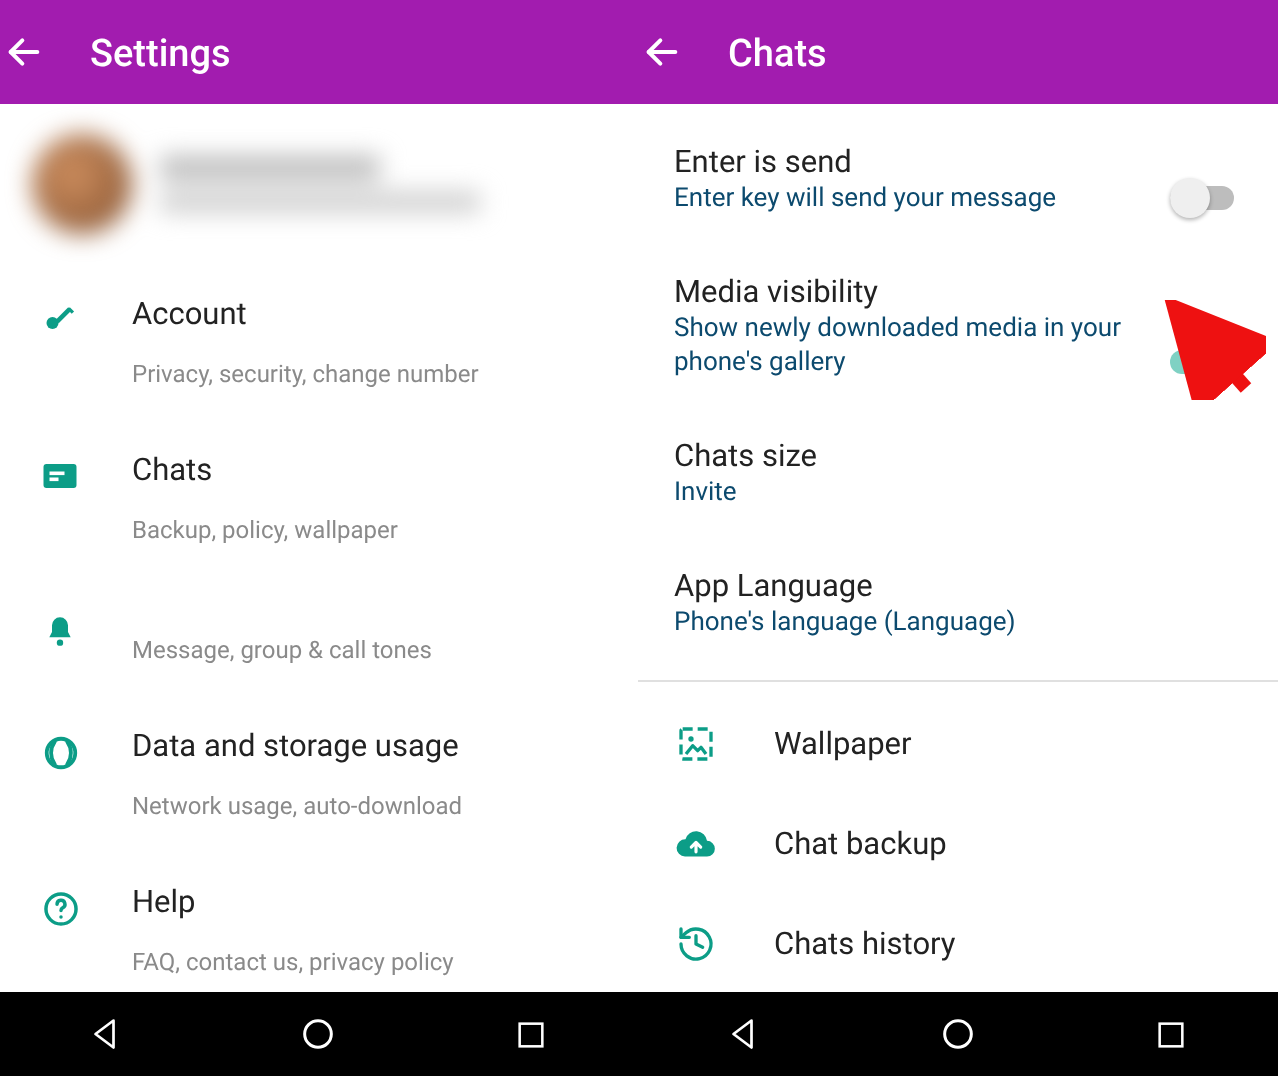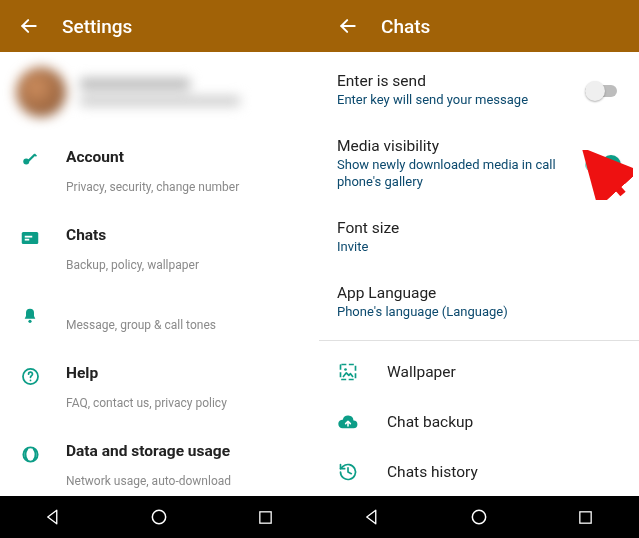--- a/index.html
+++ b/index.html
@@ -15,26 +15,26 @@
   .screen {
     position: relative;
     background: #fff;
     display: flex;
     flex-direction: column;
     overflow: hidden;
   }
   .screen.left { width: 319px; }
   .screen.right { width: 320px; }
   .appbar {
-    background: #a16207;
+    background: #a21caf;
     color: #fff;
     height: 52px;
     display: flex;
     align-items: center;
-    padding: 0 18px;
+    padding: 0 1px;
   }
   .appbar .back {
     width: 22px; height: 22px;
     display: flex; align-items: center; justify-content: center;
     margin-right: 22px;
     cursor: pointer;
   }
   .appbar .title {
     font-size: 19px;
     font-weight: 500;
@@ -75,38 +75,37 @@
   .menu-item .icon {
     width: 20px; height: 20px;
     display: flex; align-items: center; justify-content: center;
     color: #0c9d87;
     flex-shrink: 0;
     margin-top: 2px;
   }
   .menu-item .texts .label {
     font-size: 15.5px;
     color: #222;
-    font-weight: bold;
   }
   .menu-item .texts .desc {
     font-size: 12px;
     color: #8a8a8a;
     margin-top: 14px;
   }
   .thin-divider {
     height: 1px;
     background: #e6e6e6;
     margin-left: 66px;
     margin-right: 16px;
   }
   
   .setting-row {
     padding: 14px 18px 14px 18px;
     display: flex;
-    align-items: center;
+    align-items: flex-end;
     gap: 12px;
   }
   .setting-row .textcol { flex: 1; padding-right: 8px; }
   .setting-row .label {
     font-size: 15.5px;
     color: #222;
   }
   .setting-row .desc {
     font-size: 13px;
     color: #0c4a6e;
@@ -236,42 +235,42 @@
               <circle cx="12" cy="21" r="2.4"></circle>
             </svg>
         </div>
         <div class="texts">
           <div class="desc">Message, group &amp; call tones</div>
         </div>
       </div>
 
       <div class="menu-item">
         <div class="icon">
+          <svg width="19" height="19" viewBox="0 0 24 24" fill="none" stroke="#0c9d87" stroke-width="2.4">
+              <circle cx="12" cy="12" r="9"></circle>
+              <path d="M8 5 a12 12 0 0 0 0 14 M16 5 a12 12 0 0 1 0 14" stroke-linecap="round"></path>
+            </svg>
+        </div>
+        <div class="texts">
+          <div class="label">Data and storage usage</div>
+          <div class="desc">Network usage, auto-download</div>
+        </div>
+      </div>
+
+      <div class="menu-item">
+        <div class="icon">
           <svg width="19" height="19" viewBox="0 0 24 24" fill="none" stroke="#0c9d87" stroke-width="2.2">
               <circle cx="12" cy="12" r="9.5"></circle>
               <path d="M9.5 9a2.5 2.5 0 1 1 3.5 2.3c-.8.4-1 1-1 1.7" stroke-linecap="round"></path>
               <circle cx="12" cy="17" r="1.1" fill="#0c9d87" stroke="none"></circle>
             </svg>
         </div>
         <div class="texts">
           <div class="label">Help</div>
           <div class="desc">FAQ, contact us, privacy policy</div>
-        </div>
-      </div>
-
-      <div class="menu-item">
-        <div class="icon">
-          <svg width="19" height="19" viewBox="0 0 24 24" fill="none" stroke="#0c9d87" stroke-width="2.4">
-              <circle cx="12" cy="12" r="9"></circle>
-              <path d="M8 5 a12 12 0 0 0 0 14 M16 5 a12 12 0 0 1 0 14" stroke-linecap="round"></path>
-            </svg>
-        </div>
-        <div class="texts">
-          <div class="label">Data and storage usage</div>
-          <div class="desc">Network usage, auto-download</div>
         </div>
       </div>
 
       <div class="thin-divider"></div>
 
       <div class="menu-item" style="padding-bottom:4px">
         <div class="icon">
           <svg width="20" height="14" viewBox="0 0 28 18" fill="#0c9d87">
               <circle cx="9" cy="5" r="4"></circle>
               <circle cx="19" cy="5" r="4"></circle>
@@ -320,31 +319,31 @@
         </div>
         <div class="switch">
           <div class="track"></div>
             <div class="knob"></div>
         </div>
       </div>
 
       <div class="setting-row">
         <div class="textcol">
           <div class="label">Media visibility</div>
-          <div class="desc">Show newly downloaded media in call phone's gallery</div>
+          <div class="desc">Show newly downloaded media in your phone's gallery</div>
         </div>
         <div class="switch on">
           <div class="track"></div>
             <div class="knob"></div>
         </div>
       </div>
 
       <div class="setting-row">
         <div class="textcol">
-          <div class="label">Font size</div>
+          <div class="label">Chats size</div>
           <div class="desc">Invite</div>
         </div>
       </div>
 
       <div class="setting-row">
         <div class="textcol">
           <div class="label">App Language</div>
           <div class="desc">Phone's language (Language)</div>
         </div>
       </div>

